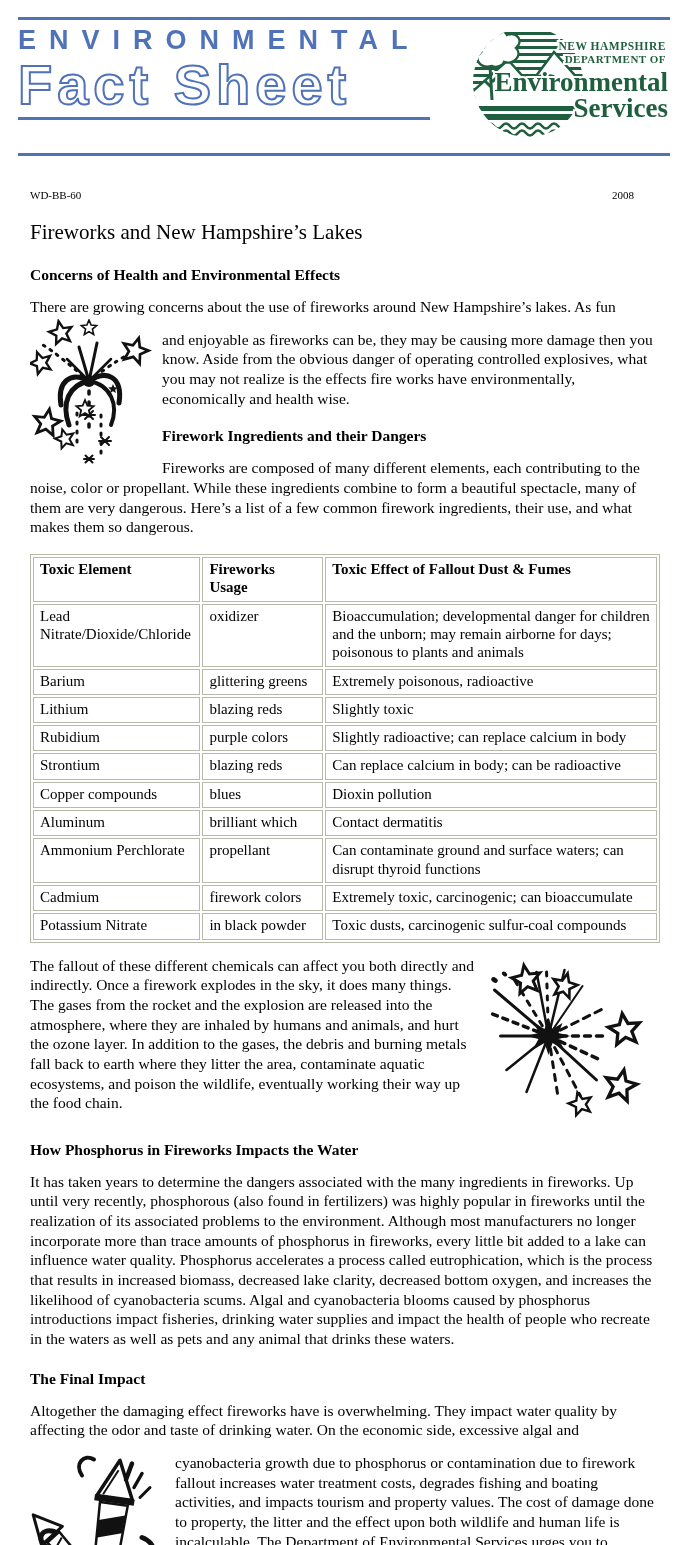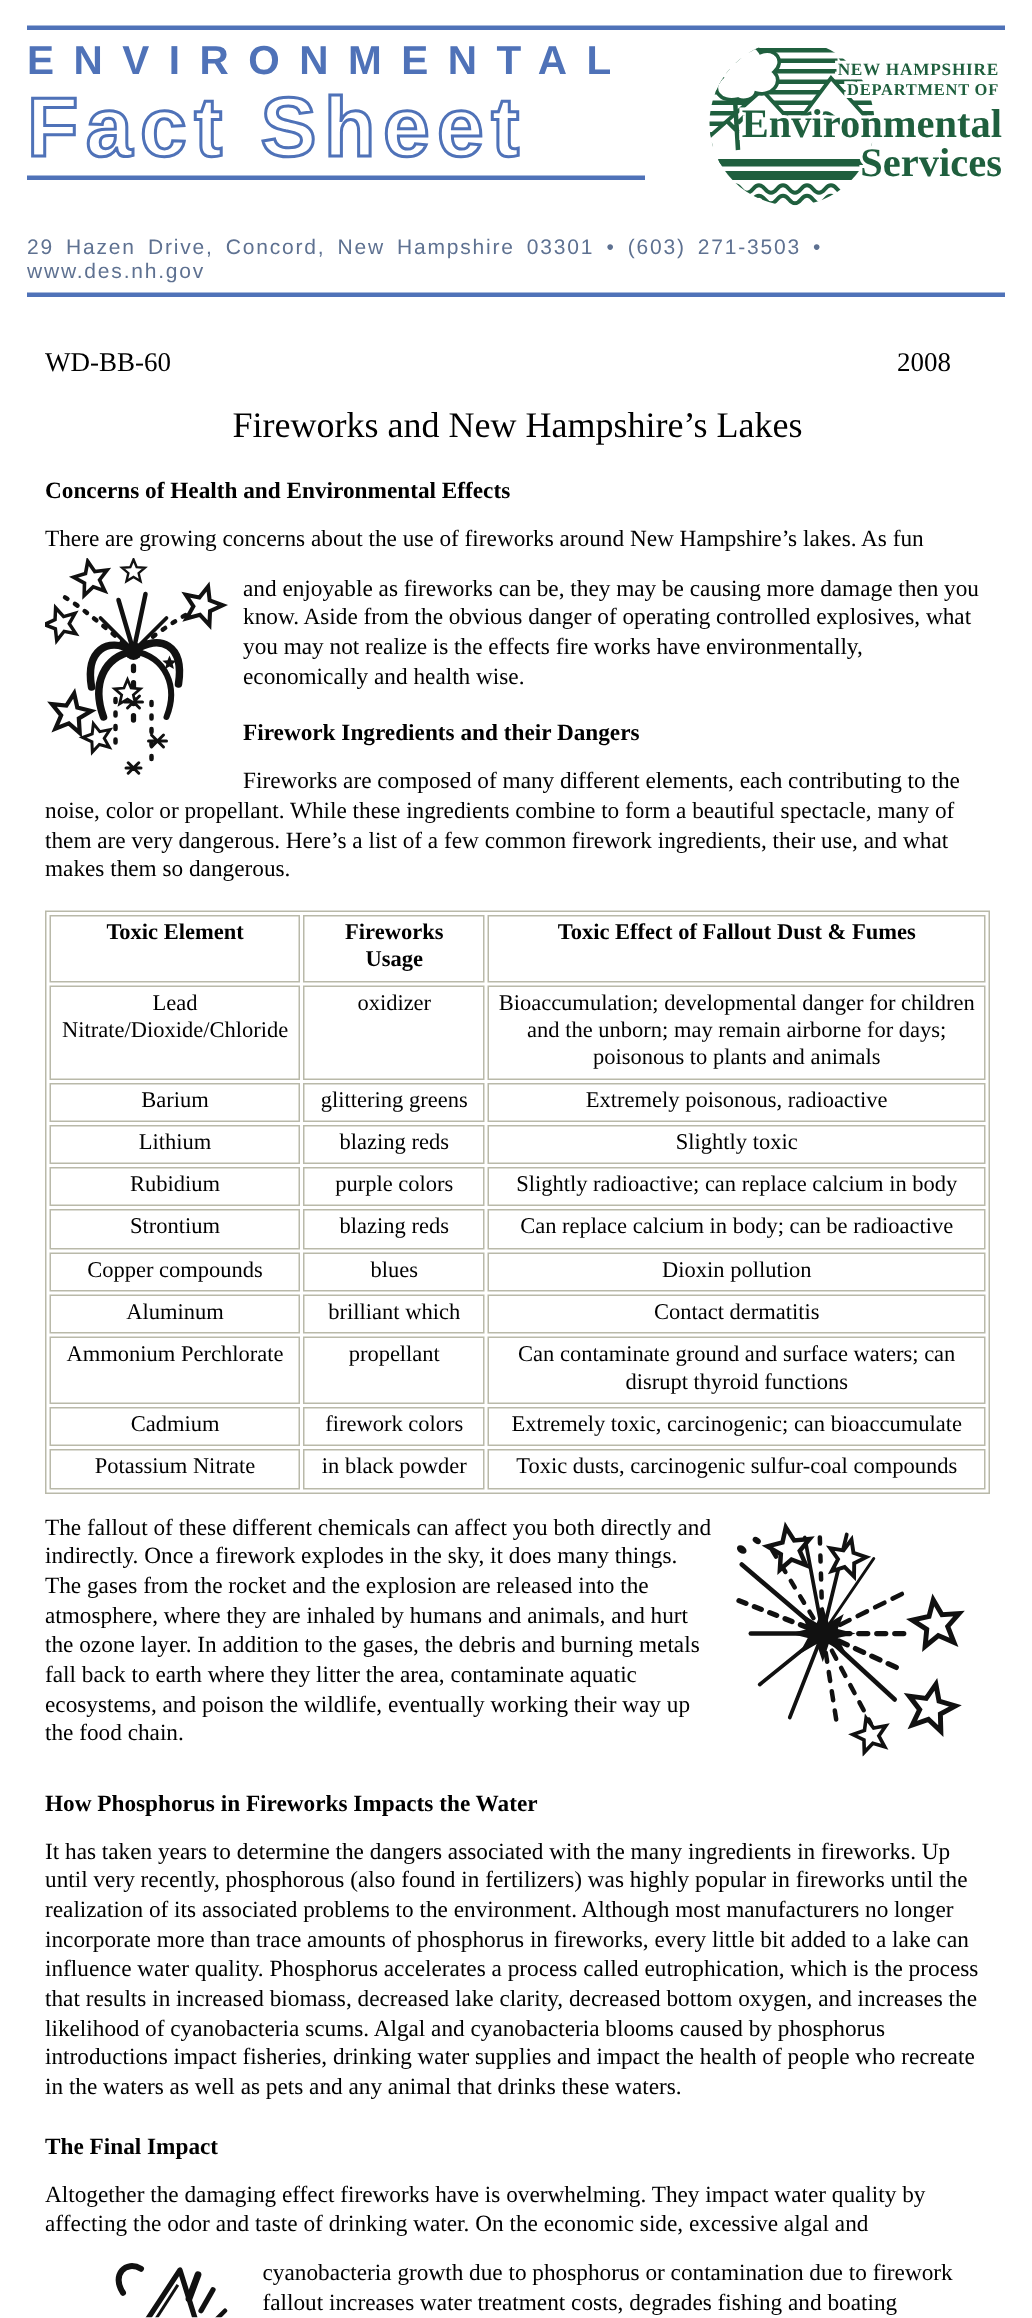--- a/index.html
+++ b/index.html
@@ -21,38 +21,38 @@
   .fact-svg{display:block;margin-top:1px;}
   .sub-rule{width:412px;margin-top:2px;}
   .mast-logo{width:238px;flex:0 0 auto;margin-top:2px;}
   .mast-logo svg{color:var(--green);}
   .address{margin-top:9px;font-family:"Liberation Sans",sans-serif;font-size:14px;
            letter-spacing:1.2px;word-spacing:3px;color:var(--address);}
   .bottom-rule{margin-top:7px;}
   
   .content{padding:0 28px 0 30px;}
   .doc-meta{display:flex;justify-content:space-between;margin-top:33px;
-            font-size:18px;padding-right:26px;}
-  .doc-title{margin:19px 0 0;font-size:24px;font-weight:normal;text-align:center;}
+            font-size:11px;padding-right:26px;}
+  .doc-title{margin:19px 0 0;font-size:21px;font-weight:normal;}
   h2.sec-h{font-size:15.5px;margin:0;padding-top:21px;}
   h2.sec-h.tight{padding-top:19px;}
   p.body-p{margin:13px 0 0;font-size:15.5px;line-height:1.27;}
   section{display:block;}
   .clearfix{clear:both;}
   .float-l{float:left;}
   .float-r{float:right;}
   .clip1{width:124px;height:150px;margin:2px 8px 2px 0;}
   .clip2{width:176px;height:160px;margin:2px 0 2px 8px;}
   .clip3{width:135px;height:208px;margin:4px 10px 0 0;}
   .clip1 svg,.clip2 svg,.clip3 svg{color:var(--ink);}
   
   table.tox{width:100%;margin-top:17px;border-collapse:separate;border-spacing:2px;
             border:1px solid var(--border);}
   table.tox th,table.tox td{border:1px solid var(--border);padding:2px 6px 4px;
-            font-size:15px;text-align:center;vertical-align:top;line-height:1.22;}
+            font-size:15px;text-align:left;vertical-align:top;line-height:1.22;}
   table.tox th{font-weight:bold;}
   .star-o{fill:#ffffff;stroke:currentColor;stroke-width:2;}
   .star-f{fill:currentColor;stroke:none;}
 </style>
 </head>
 <body>
 
 <svg width="0" height="0" style="position:absolute" aria-hidden="true">
   <defs>
     <path id="starp" d="M0 -10 L2.64 -3.64 L9.51 -3.09 L4.28 1.39 L5.88 8.09 L0 4.5 L-5.88 8.09 L-4.28 1.39 L-9.51 -3.09 L-2.64 -3.64 Z"></path>
@@ -104,21 +104,20 @@
           </g>
           <g fill="currentColor" font-family="Liberation Serif, serif" font-weight="bold" stroke="#ffffff" stroke-width="4" paint-order="stroke" text-anchor="end">
             <text x="234" y="28" font-size="11.5" letter-spacing="0.5">NEW HAMPSHIRE</text>
             <text x="234" y="41" font-size="11" letter-spacing="0.5">DEPARTMENT OF</text>
             <text x="236" y="69" font-size="27">Environmental</text>
             <text x="236" y="95" font-size="27">Services</text>
           </g>
         </svg>
       </div>
     </div>
-    <div class="address">29 Hazen Drive, Concord, New Hampshire 03301  •  (603) 271-3503  •  www.des.nh.gov</div>
     <div class="rule bottom-rule"></div>
   </header>
 
   <main class="content">
 
     <div class="doc-meta">
       <span>WD-BB-60</span>
       <span>2008</span>
     </div>
 

